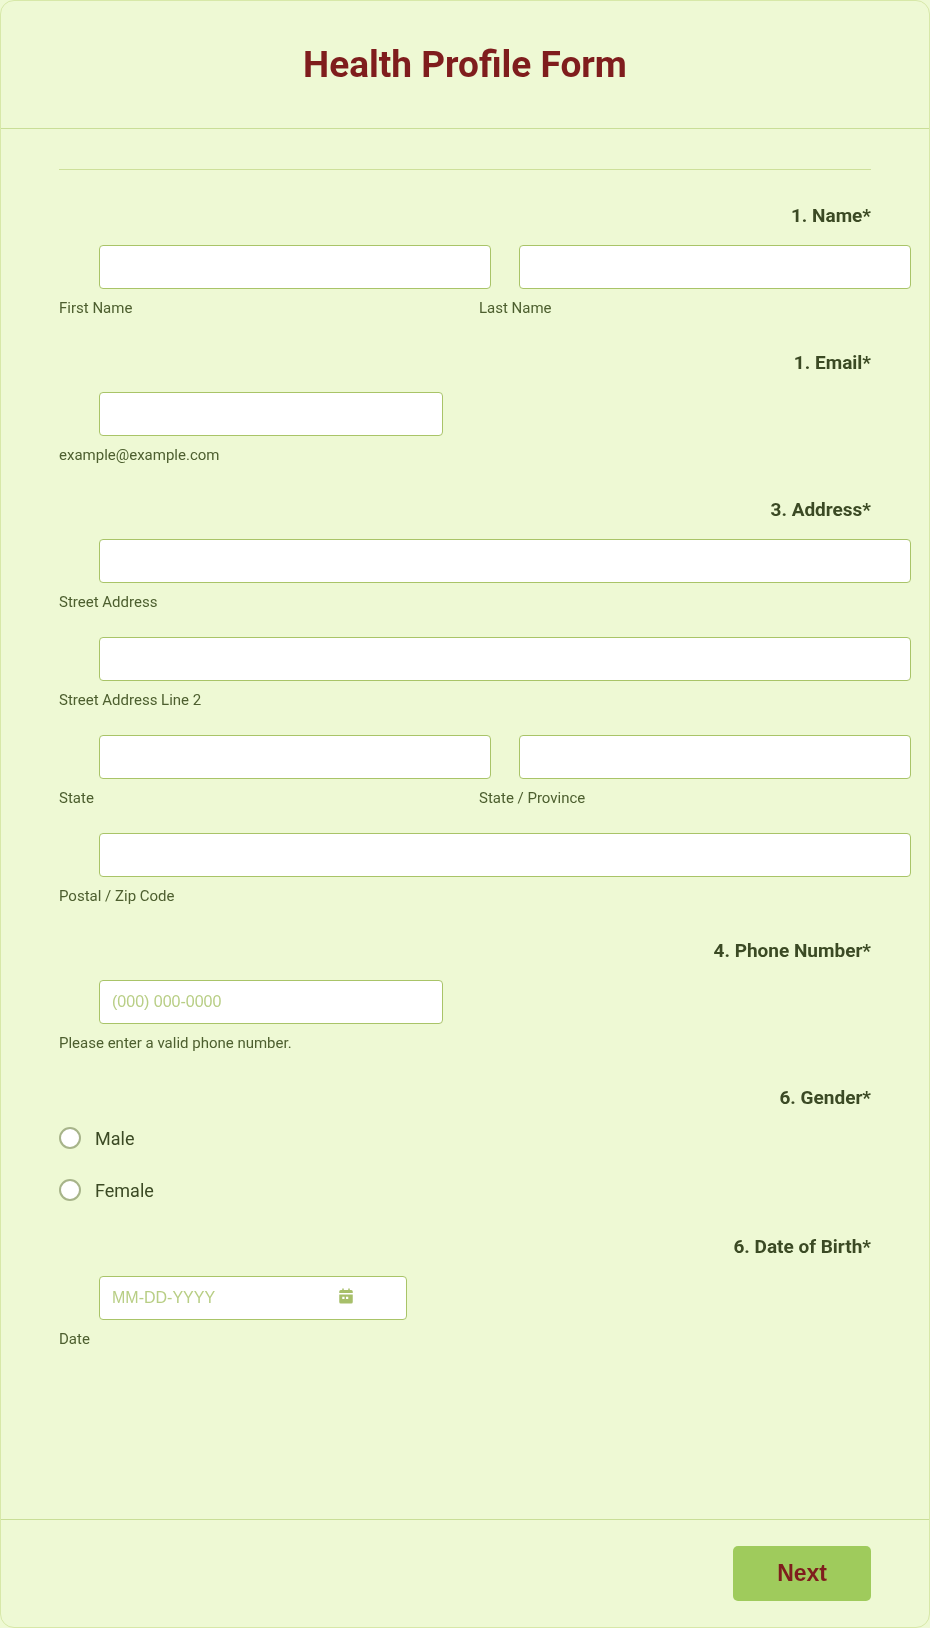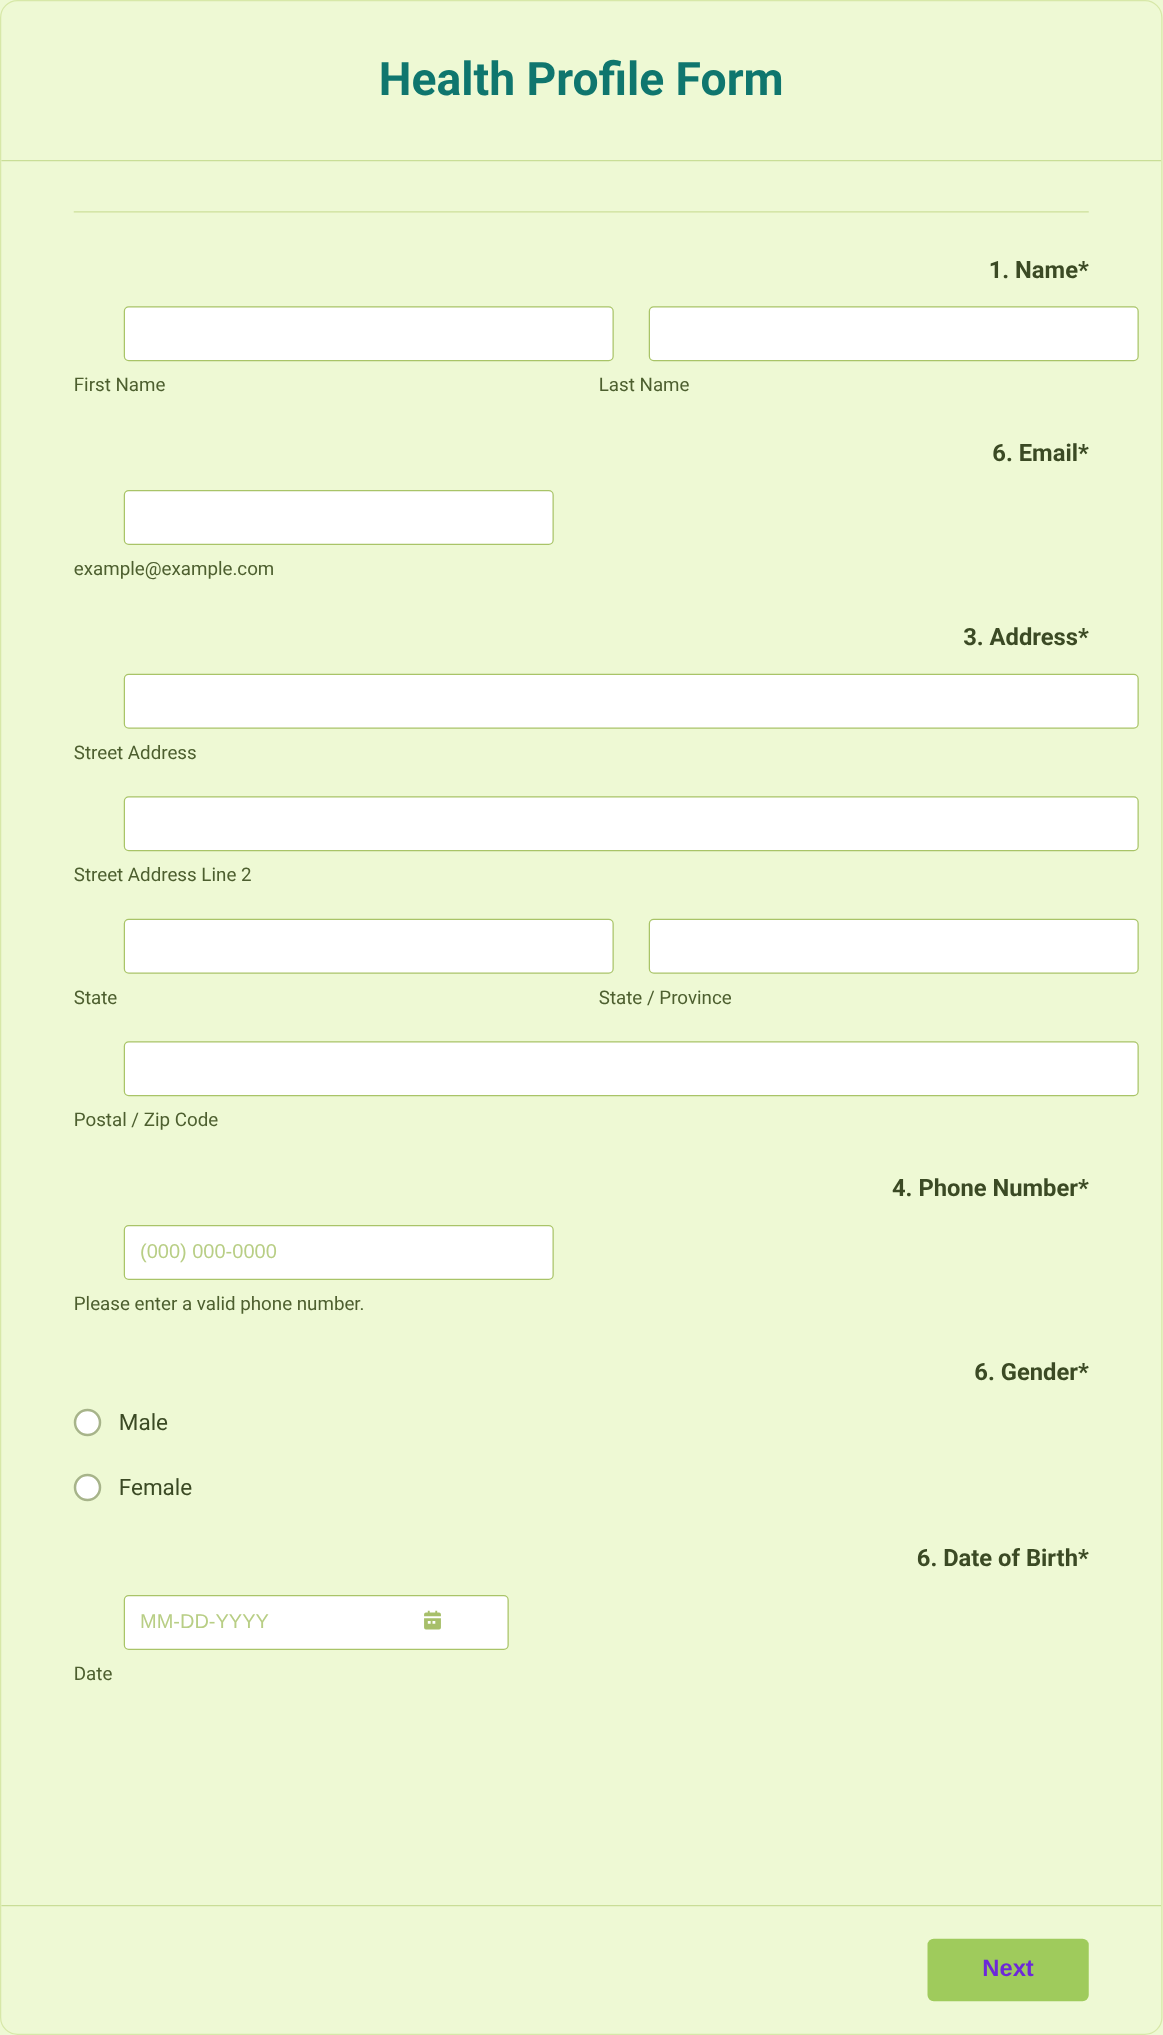--- a/index.html
+++ b/index.html
@@ -17,21 +17,21 @@
     min-height: 1628px;
   }
   .header {
     padding: 42px 20px 42px;
     border-bottom: 1px solid #c9de97;
   }
   .page-title {
     text-align: center;
     font-size: 37px;
     font-weight: 700;
-    color: #0f766e;
+    color: #7f1d1d;
   }
   .content {
     flex: 1 1 auto;
     padding: 40px 58px 30px;
   }
   .section-title {
     font-size: 24px;
     font-weight: 700;
     color: #3b4a24;
     margin-bottom: 18px;
@@ -109,22 +109,22 @@
     pointer-events: none;
   }
   .footer {
     border-top: 1px solid #c9de97;
     padding: 26px 58px;
     display: flex;
     justify-content: flex-end;
   }
   .next-btn {
     background: #9fcb5c;
-    color: #6d28d9;
-    font-size: 19px;
+    color: #7f1d1d;
+    font-size: 23px;
     font-weight: 600;
     border: none;
     border-radius: 5px;
     padding: 14px 44px;
     cursor: pointer;
   }
   .half-input { width: 344px; }
 </style>
 </head>
 <body>
@@ -145,21 +145,21 @@
         <div class="sublabel">First Name</div>
       </div>
       <div class="col">
         <input type="text" class="text-input" style="">
         <div class="sublabel">Last Name</div>
       </div>
     </div>
   </div>
 
   <div class="question">
-    <div class="q-label">6. Email*</div>
+    <div class="q-label">1. Email*</div>
     <div class="half-input">
       <input type="text" class="text-input" style="">
       <div class="sublabel">example@example.com</div>
     </div>
   </div>
 
   <div class="question">
     <div class="q-label">3. Address*</div>
 
     <div class="full">

